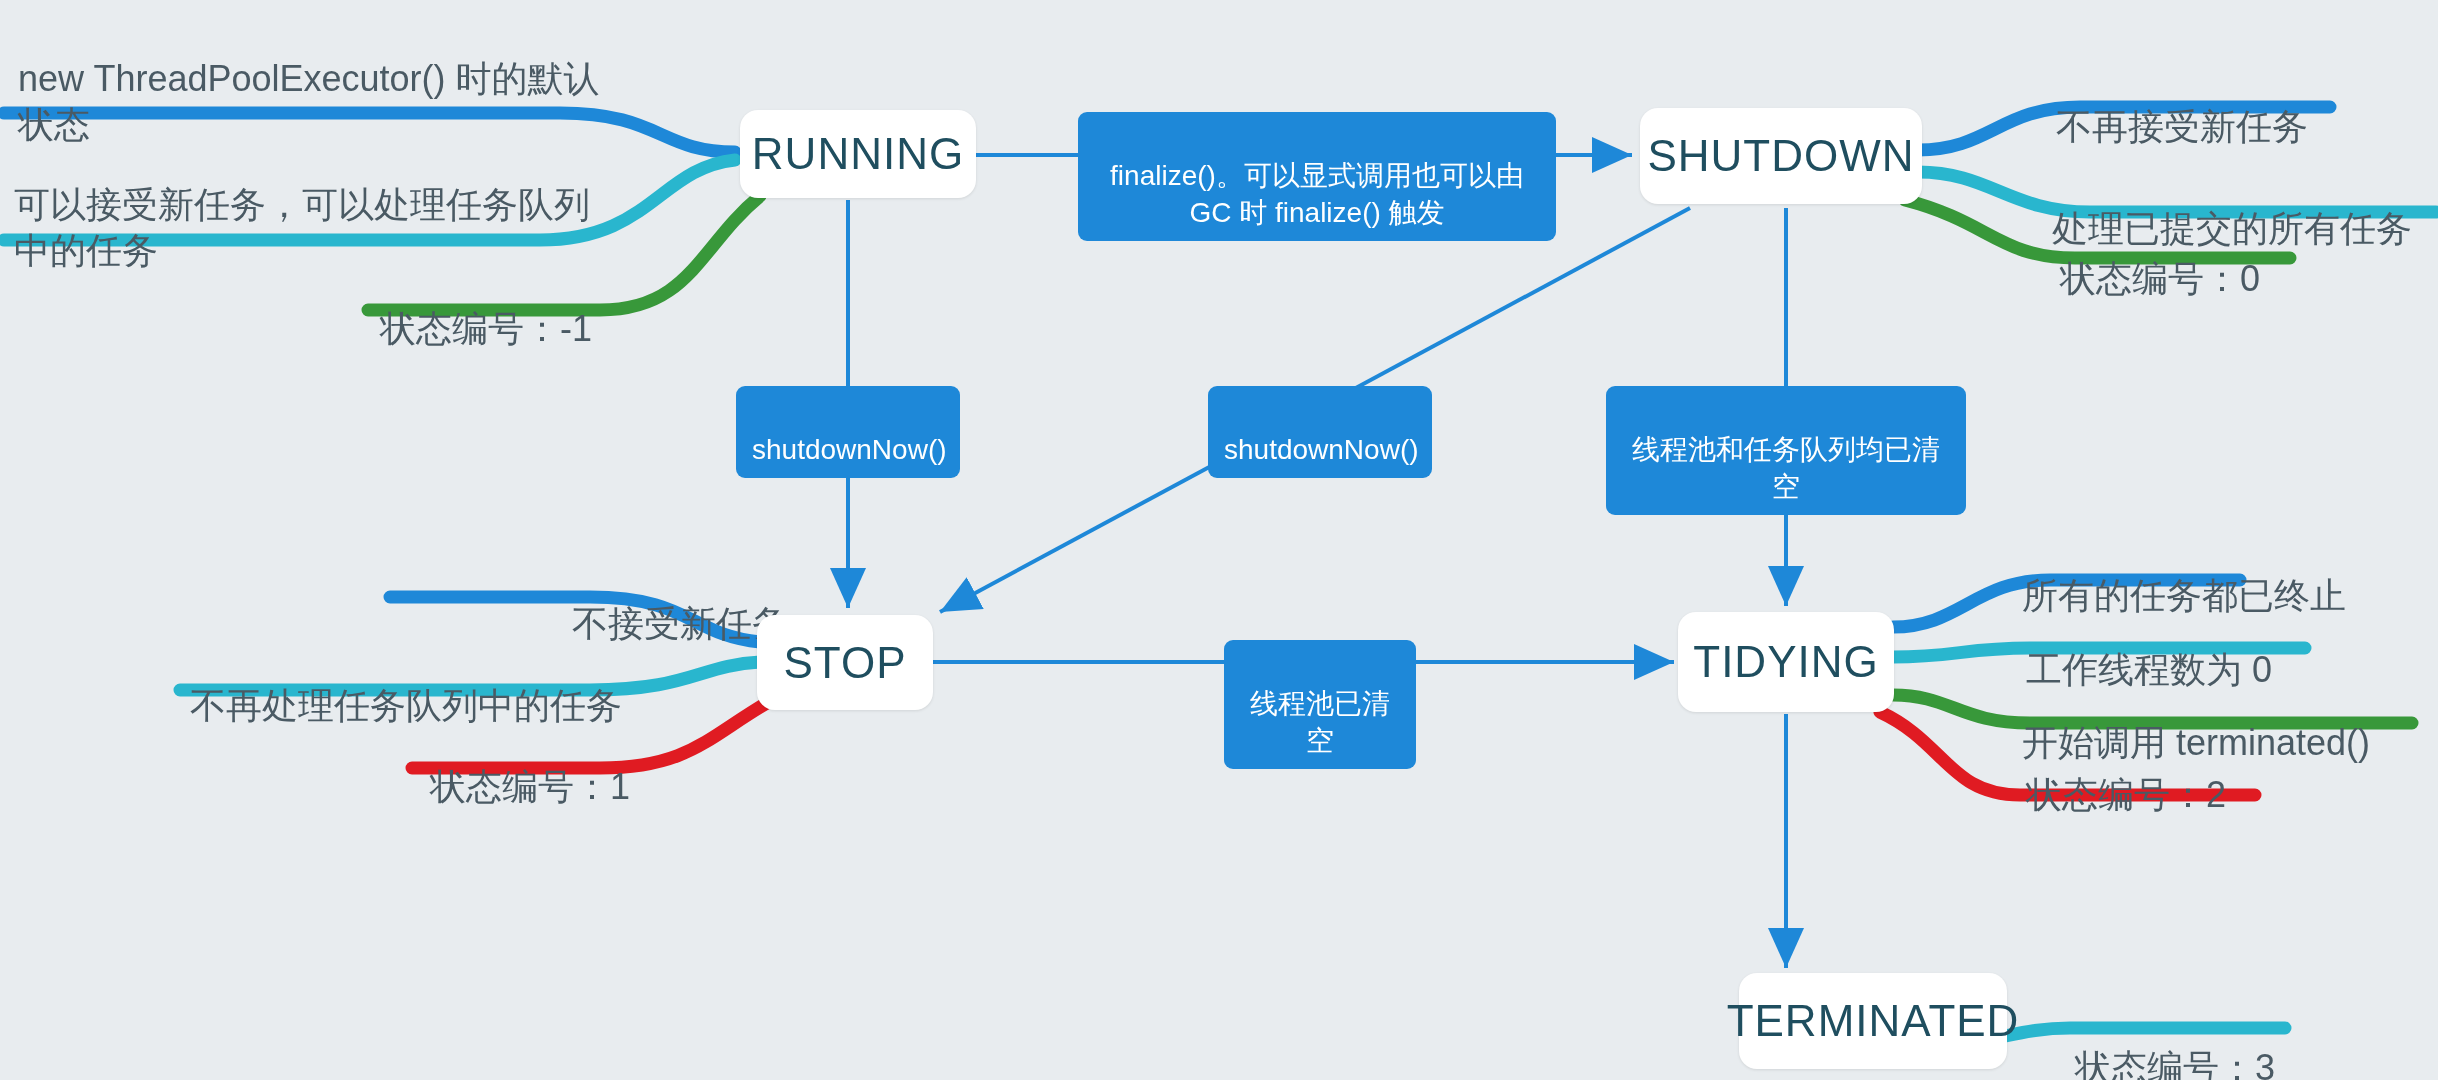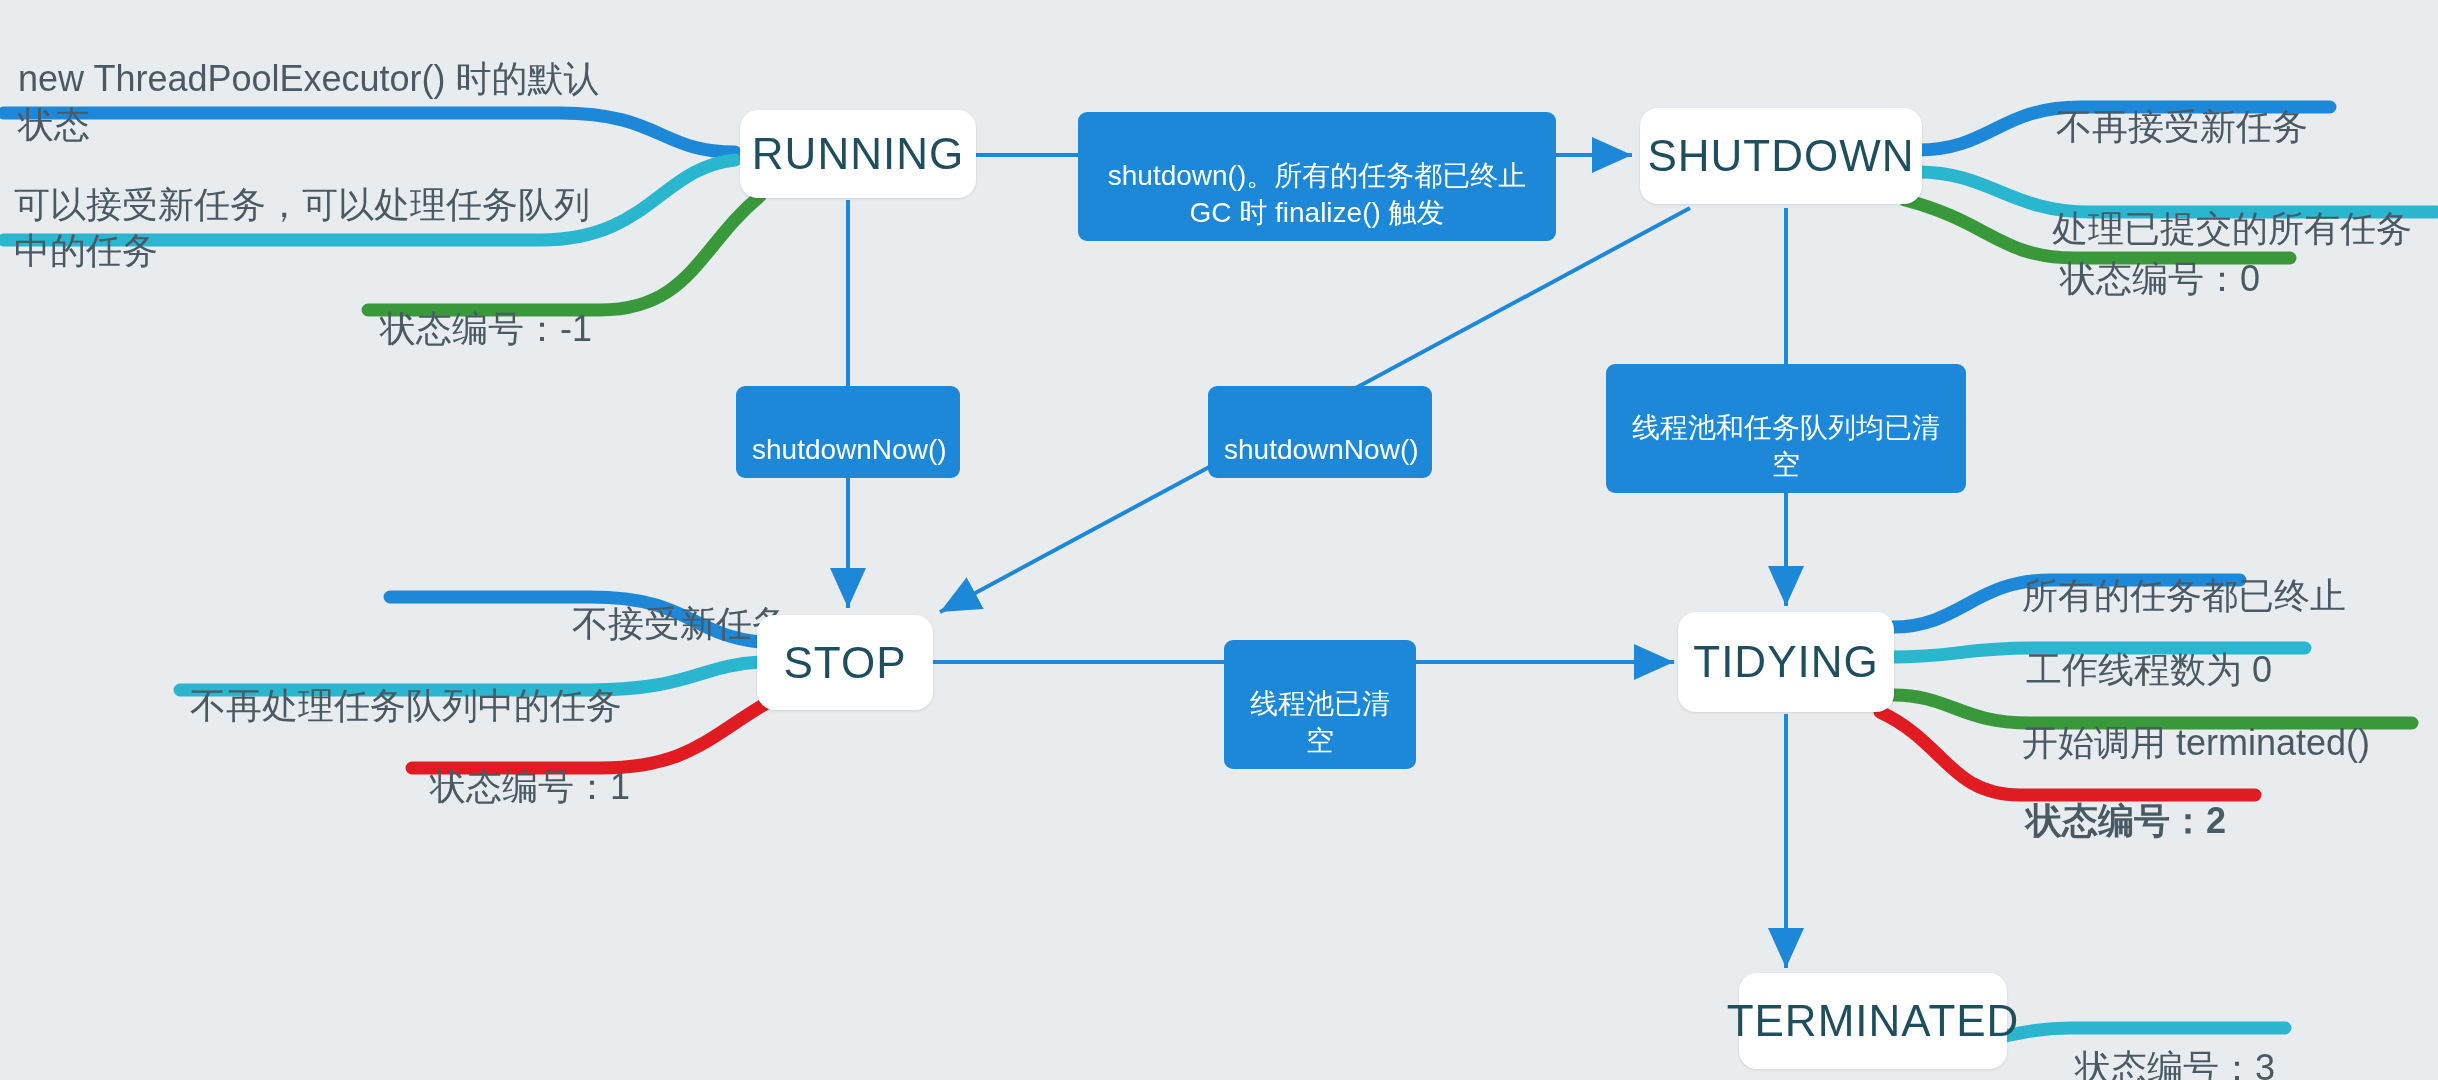--- a/index.html
+++ b/index.html
@@ -88,33 +88,33 @@
 
   <div class="node" style="left:1678px;top:612px;width:216px;height:100px;">
     <span>TIDYING</span>
   </div>
 
   <div class="node" style="left:1739px;top:973px;width:268px;height:96px;">
     <span>TERMINATED</span>
   </div>
 
   <div class="edge-label" style="left:1078px;top:112px;width:478px;">
-    <span>shutdown()。所有的任务都已终止
+    <span>finalize()。可以显式调用也可以由
 GC 时 finalize() 触发</span>
   </div>
 
   <div class="edge-label" style="left:736px;top:386px;width:224px;">
     <span>shutdownNow()</span>
   </div>
 
   <div class="edge-label" style="left:1208px;top:386px;width:224px;">
     <span>shutdownNow()</span>
   </div>
 
-  <div class="edge-label" style="left:1606px;top:364px;width:360px;">
+  <div class="edge-label" style="left:1606px;top:386px;width:360px;">
     <span>线程池和任务队列均已清空</span>
   </div>
 
   <div class="edge-label" style="left:1224px;top:640px;width:192px;">
     <span>线程池已清空</span>
   </div>
 
 
   <div class="note" style="left:18px;top:10px;width:640px;">
     <span>new ThreadPoolExecutor() 时的默认
@@ -150,21 +150,21 @@
 
   <div class="note" style="left:2022px;top:527px;width:420px;">
     <span>所有的任务都已终止</span>
   </div>
   <div class="note" style="left:2026px;top:601px;width:420px;">
     <span>工作线程数为 0</span>
   </div>
   <div class="note" style="left:2022px;top:674px;width:430px;">
     <span>开始调用 terminated()</span>
   </div>
-  <div class="note" style="left:2026px;top:752px;width:400px;font-weight:bold;">
+  <div class="note" style="left:2026px;top:726px;width:400px;">
     <span>状态编号：2</span>
   </div>
 
   <div class="note" style="left:2075px;top:999px;width:360px;">
     <span>状态编号：3</span>
   </div>
 
 </div>
 
 </body></html>

